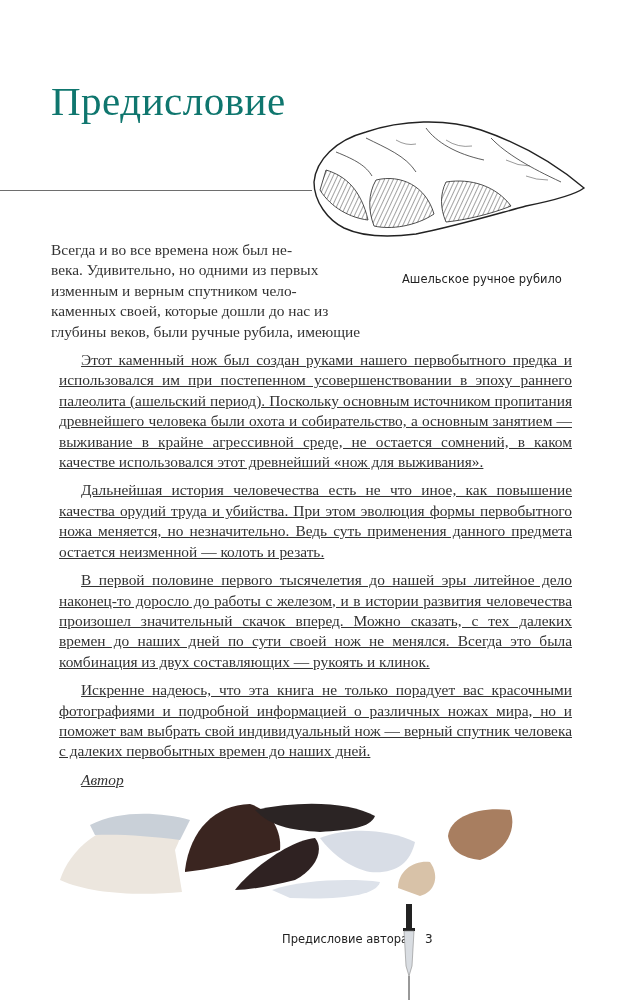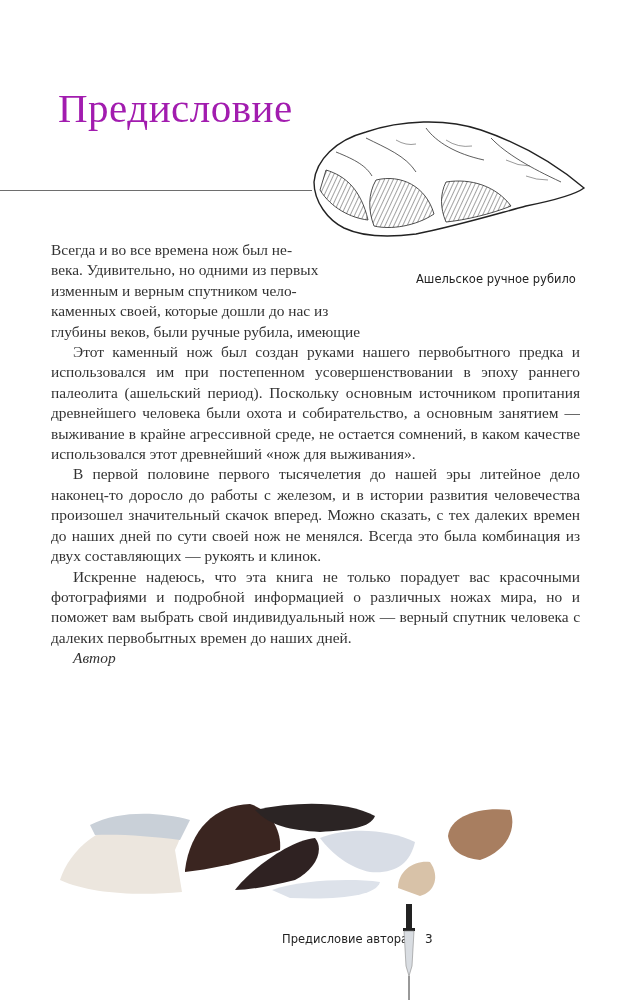--- a/index.html
+++ b/index.html
@@ -1,28 +1,28 @@
 <!DOCTYPE html>
 <html><head>
 <meta charset="utf-8">
 <style>
   html, body { margin:0; padding:0; background:#fff; }
   body { width:644px; height:1000px; position:relative; overflow:hidden;
          font-family:"DejaVu Serif", serif; color:#2a2a2a; }
-  .title { position:absolute; left:51px; top:78px; margin:7px;
+  .title { position:absolute; left:51px; top:78px; margin:0;
            font-family:"Liberation Serif", serif; font-weight:normal;
-           font-size:41px; line-height:47px; color:#a21caf; letter-spacing:0.5px; }
+           font-size:41px; line-height:47px; color:#0f766e; letter-spacing:0.5px; }
   .rule { position:absolute; left:0; top:190px; width:312px; height:1px; background:#6e6e6e; }
   .handaxe { position:absolute; left:306px; top:110px; width:282px; height:130px; }
-  .caption { position:absolute; left:416px; top:272px;
+  .caption { position:absolute; left:402px; top:272px;
              font-family:"DejaVu Sans", sans-serif; font-size:11.5px; color:#222; }
   .body-text { position:absolute; left:51px; top:226px; width:529px;
                font-family:"Liberation Serif", serif; font-size:15.4px; line-height:20.4px;
                color:#333; }
-  .body-text p { margin:0; text-align:justify; text-indent:22px; }
+  .body-text p { margin:8px; text-align:justify; text-indent:22px;text-decoration:underline; }
   .body-text .narrow { width:290px;margin-top:14px; }
   .signature { text-align:right; font-style:italic; margin:0; }
   .stones { position:absolute; left:50px; top:780px; width:560px; height:120px; }
   .footer-label { position:absolute; left:282px; top:932px;
                   font-family:"DejaVu Sans", sans-serif; font-size:11.5px; color:#222; }
   .footer-knife { position:absolute; left:402px; top:904px; width:14px; height:96px; }
   .page-number { position:absolute; left:425px; top:932px;
                  font-family:"DejaVu Sans", sans-serif; font-size:12px; color:#222; }
 </style>
 </head>
@@ -52,20 +52,21 @@
 
 <div class="body-text">
   <div class="narrow">
     <div>Всегда и во все времена нож был не-</div>
     <div>века. Удивительно, но одними из первых</div>
     <div>изменным и верным спутником чело-</div>
     <div style="width:340px">каменных своей, которые дошли до нас из</div>
     <div style="width:360px">глубины веков, были ручные рубила, имеющие</div>
   </div>
   <p>Этот каменный нож был создан руками нашего первобытного предка и использовался им при постепенном усовершенствовании в эпоху раннего палеолита (ашельский период). Поскольку основным источником пропитания древнейшего человека были охота и собирательство, а основным занятием — выживание в крайне агрессивной среде, не остается сомнений, в каком качестве использовался этот древнейший «нож для выживания».</p>
+  <p>Дальнейшая история человечества есть не что иное, как повышение качества орудий труда и убийства. При этом эволюция формы первобытного ножа меняется, но незначительно. Ведь суть применения данного предмета остается неизменной — колоть и резать.</p>
   <p>В первой половине первого тысячелетия до нашей эры литейное дело наконец-то доросло до работы с железом, и в истории развития человечества произошел значительный скачок вперед. Можно сказать, с тех далеких времен до наших дней по сути своей нож не менялся. Всегда это была комбинация из двух составляющих — рукоять и клинок.</p>
   <p>Искренне надеюсь, что эта книга не только порадует вас красочными фотографиями и подробной информацией о различных ножах мира, но и поможет вам выбрать свой индивидуальный нож — верный спутник человека с далеких первобытных времен до наших дней.</p>
   <p class="signature">Автор</p>
 </div>
 
 <svg class="stones" viewBox="0 0 560 120">
   <path d="M10,100 C20,70 50,40 110,36 C140,40 130,60 125,70 L132,112 C90,116 40,114 10,100 Z" fill="#ece6de"></path>
   <path d="M40,45 C70,30 110,32 140,40 L130,60 C100,56 70,54 45,55 Z" fill="#c9d0d8"></path>
   <path d="M135,90 C140,50 165,25 200,24 C220,30 232,50 230,70 C200,80 170,88 135,92 Z" fill="#3a2520"></path>
   <path d="M205,30 C250,20 300,22 325,36 C320,48 300,50 270,52 C240,50 220,46 205,30 Z" fill="#2b2424"></path>

